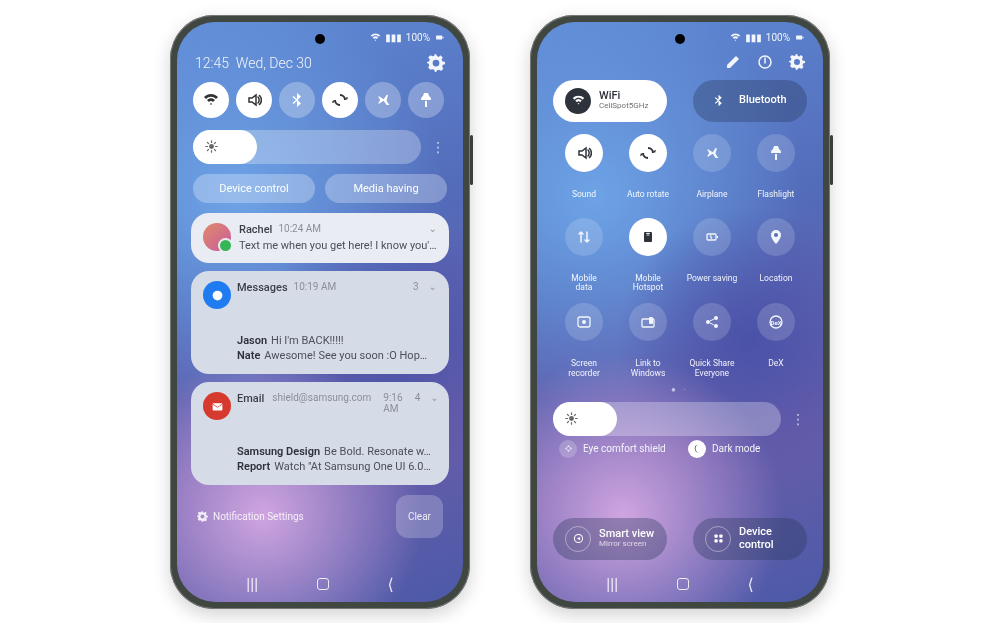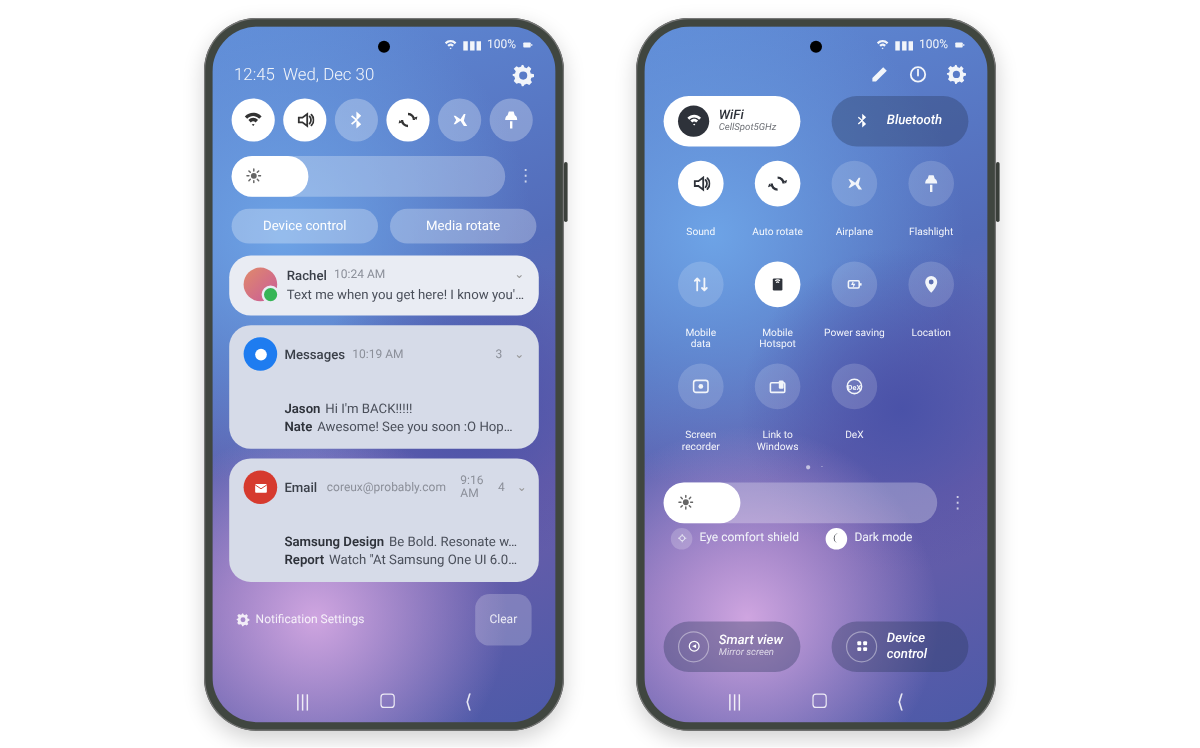--- a/index.html
+++ b/index.html
@@ -44,21 +44,21 @@
   .slider-row{margin:12px 16px 0;display:flex;align-items:center;gap:8px;}
   .slider{flex:1;height:34px;background:var(--pill-off);border-radius:17px;position:relative;}
   .slider .fill{position:absolute;left:0;top:0;bottom:0;width:28%;background:#fff;border-radius:17px;display:flex;align-items:center;padding-left:12px;}
   .slider .fill svg{width:13px;height:13px;color:#666;}
   .dots3{width:18px;text-align:center;color:rgba(255,255,255,.7);font-size:14px;letter-spacing:0;line-height:8px;}
   .chip-row{display:flex;gap:10px;padding:10px 16px;}
   .chip{flex:1;background:var(--pill-off);border-radius:16px;text-align:center;font-size:11px;padding:8px 0;color:#fff;}
 
   .card{margin:0 14px 8px;background:var(--card);border-radius:18px;padding:10px 12px;color:var(--txt-dark);font-size:11px;}
   .card.dim{background:var(--card-dim);}
-  .card-hdr{display:flex;align-items:center;gap:6px;margin-bottom:3px;}
+  .card-hdr{display:flex;align-items:flex-start;gap:6px;margin-bottom:3px;}
   .card-hdr .name{font-weight:500;font-size:11px;}
   .card-hdr .time{color:#8b8f99;font-size:10px;}
   .card-hdr .spacer{flex:1;}
   .card-hdr .chev{color:#999;font-size:10px;}
   .card-hdr .count{color:#8b8f99;font-size:10px;margin-right:4px;}
   .avatar{width:28px;height:28px;border-radius:50%;background:linear-gradient(135deg,#e08a6a,#c95b9a);position:relative;flex:none;}
   .avatar.badge::after{content:"";position:absolute;right:-2px;bottom:-2px;width:11px;height:11px;border-radius:50%;background:#36b556;border:2px solid var(--card);}
   .ic-circ{width:28px;height:28px;border-radius:50%;display:flex;align-items:center;justify-content:center;flex:none;}
   .ic-circ.blue{background:#1e7cf0;color:#fff;}
   .ic-circ.red{background:#d63a2e;color:#fff;}
@@ -70,21 +70,21 @@
   .card.first{display:flex;gap:8px;}
   .card.first .col{flex:1;min-width:0;}
 
   .footer{display:flex;align-items:center;justify-content:space-between;padding:2px 20px;font-size:10px;color:rgba(255,255,255,.85);}
   .footer .left{display:flex;align-items:center;gap:5px;}
   .footer .clear{background:rgba(255,255,255,.22);padding:16px 12px;border-radius:12px;font-size:10px;}
 
   
   .hdr2{display:flex;justify-content:flex-end;align-items:center;gap:16px;padding:6px 18px 10px;}
   .hdr2 svg{width:16px;height:16px;}
-  .tile-row{display:flex;gap:26px;padding:0 16px;font-style:italic;}
+  .tile-row{display:flex;gap:26px;padding:0 16px;}
   .tile-lg{flex:1;background:var(--glass-dark);border-radius:22px;padding:8px 12px;display:flex;align-items:center;gap:8px;}
   .tile-lg.on{background:var(--accent-white);color:#2e323a;}
   .tile-lg .ic{width:26px;height:26px;border-radius:50%;display:flex;align-items:center;justify-content:center;flex:none;}
   .tile-lg.on .ic{background:#2e323a;color:#fff;}
   .tile-lg .ic svg{width:13px;height:13px;}
   .tile-lg .lbls{display:flex;flex-direction:column;line-height:1.1;}
   .tile-lg .lbls .t{font-size:11px;font-weight:500;}
   .tile-lg .lbls .s{font-size:8px;opacity:.7;}
   .tile-lg.off{color:#fff;}
   .tile-lg.off .ic svg{color:#fff;}
@@ -275,21 +275,21 @@
             <svg viewBox="0 0 16 16">
               <use href="#i-bright"></use>
             </svg>
           </div>
       </div>
       <div class="dots3">⋮</div>
     </div>
 
     <div class="chip-row">
       <div class="chip">Device control</div>
-      <div class="chip">Media rotate</div>
+      <div class="chip">Media having</div>
     </div>
 
     <div class="card first">
       <div class="avatar badge"></div>
       <div class="col">
         <div class="card-hdr">
           <span class="name">Rachel</span>
           <span class="time">10:24 AM</span>
           <span class="spacer"></span>
           <span class="chev">⌄</span>
@@ -320,21 +320,21 @@
     </div>
 
     <div class="card dim">
       <div class="card-hdr">
         <div class="ic-circ red">
             <svg viewBox="0 0 16 16">
               <use href="#i-mail"></use>
             </svg>
           </div>
         <span class="name">Email</span>
-        <span class="time" style="margin-left:2px">coreux@probably.com</span>
+        <span class="time" style="margin-left:2px">shield@samsung.com</span>
         <span class="time" style="margin-left:6px">9:16 AM</span>
         <span class="spacer"></span>
         <span class="count">4</span>
         <span class="chev">⌄</span>
       </div>
       <div class="card-body">
         <div class="ln"><b>Samsung Design</b><span>Be Bold. Resonate w…</span></div>
         <div class="ln"><b>Report</b><span>Watch "At Samsung One UI 6.0…</span></div>
       </div>
     </div>
@@ -486,20 +486,28 @@
           <div class="c">
             <svg viewBox="0 0 16 16">
               <use href="#i-link"></use>
             </svg>
           </div>
           <div class="l">Link to<br>Windows</div>
         </div>
         <div class="gi">
           <div class="c">
             <svg viewBox="0 0 16 16">
+              <use href="#i-share"></use>
+            </svg>
+          </div>
+          <div class="l">Quick Share<br>Everyone</div>
+        </div>
+        <div class="gi">
+          <div class="c">
+            <svg viewBox="0 0 16 16">
               <use href="#i-dex"></use>
             </svg>
           </div>
           <div class="l">DeX</div>
         </div>
       </div>
     <div class="pager">● ·</div>
 
     <div class="slider-row" style="margin-top:2px">
       <div class="slider">

